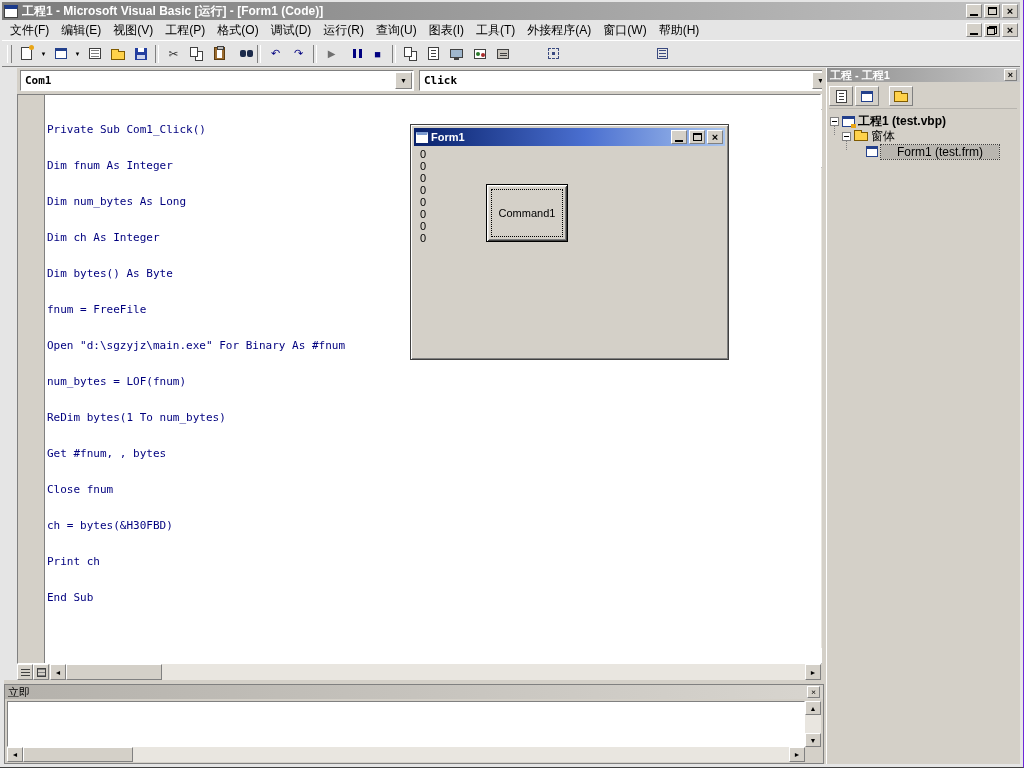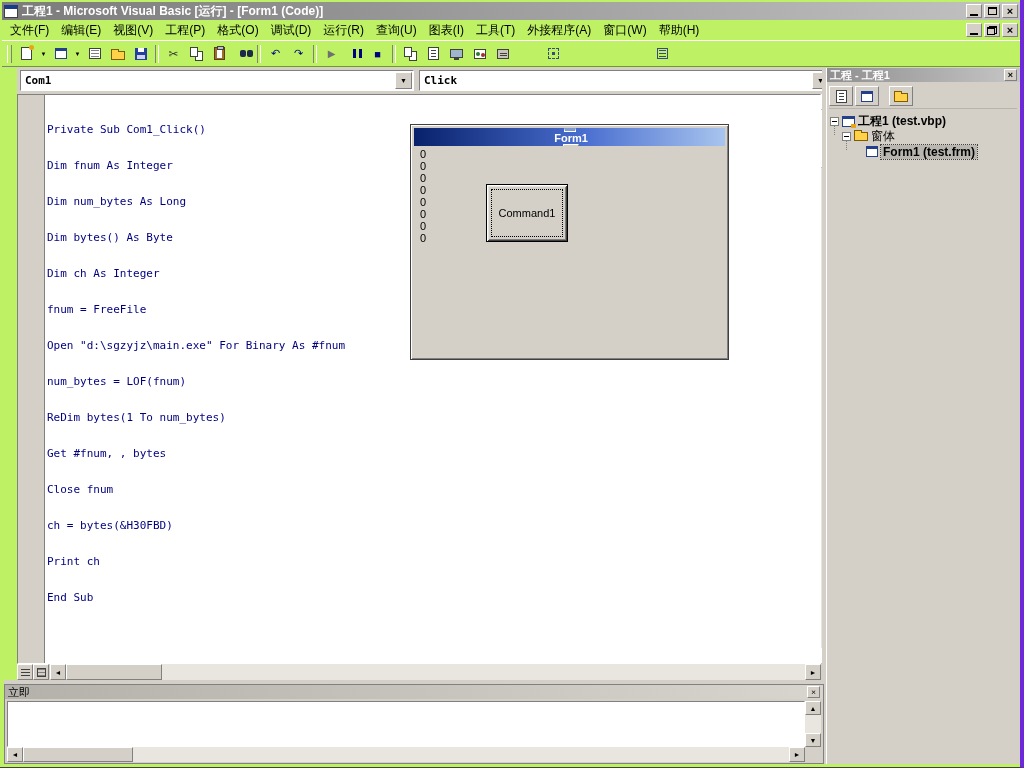--- a/index.html
+++ b/index.html
@@ -1,18 +1,18 @@
 <!DOCTYPE html>
 <html><head>
 <meta charset="utf-8">
 <style>
   html,body{margin:0;padding:0;background:#000;}
-  .screen{position:relative;width:1024px;height:768px;background:#bef264;
+  .screen{position:relative;width:1024px;height:768px;background:#e5e5e5;
     font-family:"Liberation Sans",sans-serif;overflow:hidden;box-sizing:border-box;
-    border-right:4px solid #6d28d9;border-bottom:1px solid #404040;}
+    border-right:1px solid #6d28d9;border-bottom:1px solid #404040;}
   .abs{position:absolute;}
   .raised2{border-top:1px solid #fff;border-left:1px solid #fff;border-right:1px solid #808080;border-bottom:1px solid #808080;}
 
   
   .titlebar{left:2px;top:2px;width:1018px;height:18px;background:linear-gradient(90deg,#7b7b7b,#c2c2c2);
     display:flex;align-items:center;padding:0 2px;box-sizing:border-box;}
   .title-text{color:#fff;font-weight:bold;font-size:12px;margin-left:4px;flex:1;white-space:nowrap;overflow:hidden;}
   .capbtn{width:16px;height:14px;background:#d4d0c8;display:flex;align-items:center;justify-content:center;
     margin-left:2px;box-sizing:border-box;font-size:10px;line-height:1;color:#000;padding:0;font-family:inherit;}
   .g-min{width:8px;height:2px;background:#000;margin-top:7px;}
@@ -90,21 +90,21 @@
   .sb-thumb{background:#d4d0c8;box-sizing:border-box;}
   .viewbtn{width:16px;height:16px;background:#d4d0c8;display:flex;align-items:center;justify-content:center;padding:0;box-sizing:border-box;}
   .vb-lines{width:9px;height:7px;background:repeating-linear-gradient(#404040 0 1px,transparent 1px 3px);}
   .vb-lines2{width:9px;height:9px;border:1px solid #404040;box-sizing:border-box;
     background:repeating-linear-gradient(#808080 0 1px,transparent 1px 3px);}
 
   
   .formwin{left:410px;top:124px;width:319px;height:236px;background:#d4d0c8;z-index:30;
     border:1px solid #404040;box-shadow:inset 1px 1px 0 #fff,inset -1px -1px 0 #808080;box-sizing:border-box;}
   .form-titlebar{position:absolute;left:3px;top:3px;right:3px;height:18px;
-    background:linear-gradient(90deg,#08216b,#4a6fd0 55%,#a8c4ee);display:flex;align-items:center;padding:0 2px;color:#fff;flex-direction:column;}
+    background:linear-gradient(90deg,#08216b,#4a6fd0 55%,#a8c4ee);display:flex;align-items:center;padding:0 2px;color:#fff;}
   .form-title{font-weight:bold;font-size:11px;margin-left:3px;flex:1;}
   .formic{width:12px;height:11px;background:#fff;border:1px solid #fff;border-top:3px solid #7a9ad0;box-sizing:border-box;}
   .form-client{position:absolute;left:3px;top:21px;right:3px;bottom:3px;background:#d4d0c8;}
   .printed{position:absolute;left:6px;top:2px;font-size:11px;line-height:12px;color:#000;}
   .cmdbtn{position:absolute;left:72px;top:38px;width:82px;height:58px;background:#d4d0c8;border:1px solid #000;box-sizing:border-box;
     box-shadow:inset 1px 1px 0 #fff,inset -1px -1px 0 #404040,inset 2px 2px 0 #e6e3de,inset -2px -2px 0 #808080;
     display:flex;align-items:center;justify-content:center;font-family:inherit;font-size:11px;color:#000;padding:0;position:absolute;}
   .focusrect{position:absolute;left:4px;top:4px;right:4px;bottom:4px;border:1px dotted #000;}
 
   
@@ -119,21 +119,21 @@
   .project{left:826px;top:68px;width:194px;height:696px;background:#d4d0c8;border-left:1px solid #fff;box-sizing:border-box;}
   .proj-cap{background:linear-gradient(90deg,#8f8f8f,#c6c6c6);color:#fff;font-weight:bold;}
   .ptoolbar{position:absolute;left:2px;top:16px;height:24px;display:flex;align-items:center;gap:2px;border-bottom:1px solid #b8b5af;width:188px;}
   .ptb{width:24px;height:20px;background:#d4d0c8;display:flex;align-items:center;justify-content:center;padding:0;box-sizing:border-box;}
   .tree{position:absolute;left:0;top:44px;right:0;bottom:0;font-size:12px;color:#000;}
   .trow{position:absolute;height:15px;display:flex;align-items:center;gap:3px;white-space:nowrap;}
   .pm{width:9px;height:9px;background:#fff;border:1px solid #808080;position:relative;box-sizing:border-box;flex:none;}
   .pm::before{content:"";position:absolute;left:1px;top:3px;width:5px;height:1px;background:#000;}
   .projic{width:13px;height:11px;background:#fff;border:1px solid #23408c;border-top:3px solid #23408c;position:relative;box-sizing:border-box;flex:none;}
   .projic::after{content:"";position:absolute;right:-2px;bottom:-2px;width:5px;height:4px;background:#e8a517;}
-  .sel{background:#b9b6b0;outline:1px dotted #404040;padding:0 2px;font-weight:bold;}
+  .sel{background:#b9b6b0;outline:1px dotted #404040;padding:0 16px;}
   .dotv{position:absolute;border-left:1px dotted #808080;width:0;}
 
   .splitter-v{left:822px;top:68px;width:4px;height:696px;background:#d4d0c8;}
   .splitter-h{left:4px;top:680px;width:820px;height:4px;background:#d4d0c8;}
 </style>
 </head>
 <body>
 
 <div class="screen">
 
@@ -288,22 +288,22 @@
           <span>▼</span>
         </span>
     </div>
 
     <div class="abs code-area">
       <div class="margin-bar"></div>
       <div class="code-text">
         <div>Private Sub Com1_Click()</div>
         <div>Dim fnum As Integer</div>
         <div>Dim num_bytes As Long</div>
+        <div>Dim ch As Integer</div>
         <div>Dim bytes() As Byte</div>
-        <div>Dim ch As Integer</div>
         <div>fnum = FreeFile</div>
         <div>Open "d:\sgzyjz\main.exe" For Binary As #fnum</div>
         <div>num_bytes = LOF(fnum)</div>
         <div>ReDim bytes(1 To num_bytes)</div>
         <div>Get #fnum, , bytes</div>
         <div>Close fnum</div>
         <div>ch = bytes(&amp;H30FBD)</div>
         <div>Print ch</div>
         <div>End Sub</div>
       </div>

